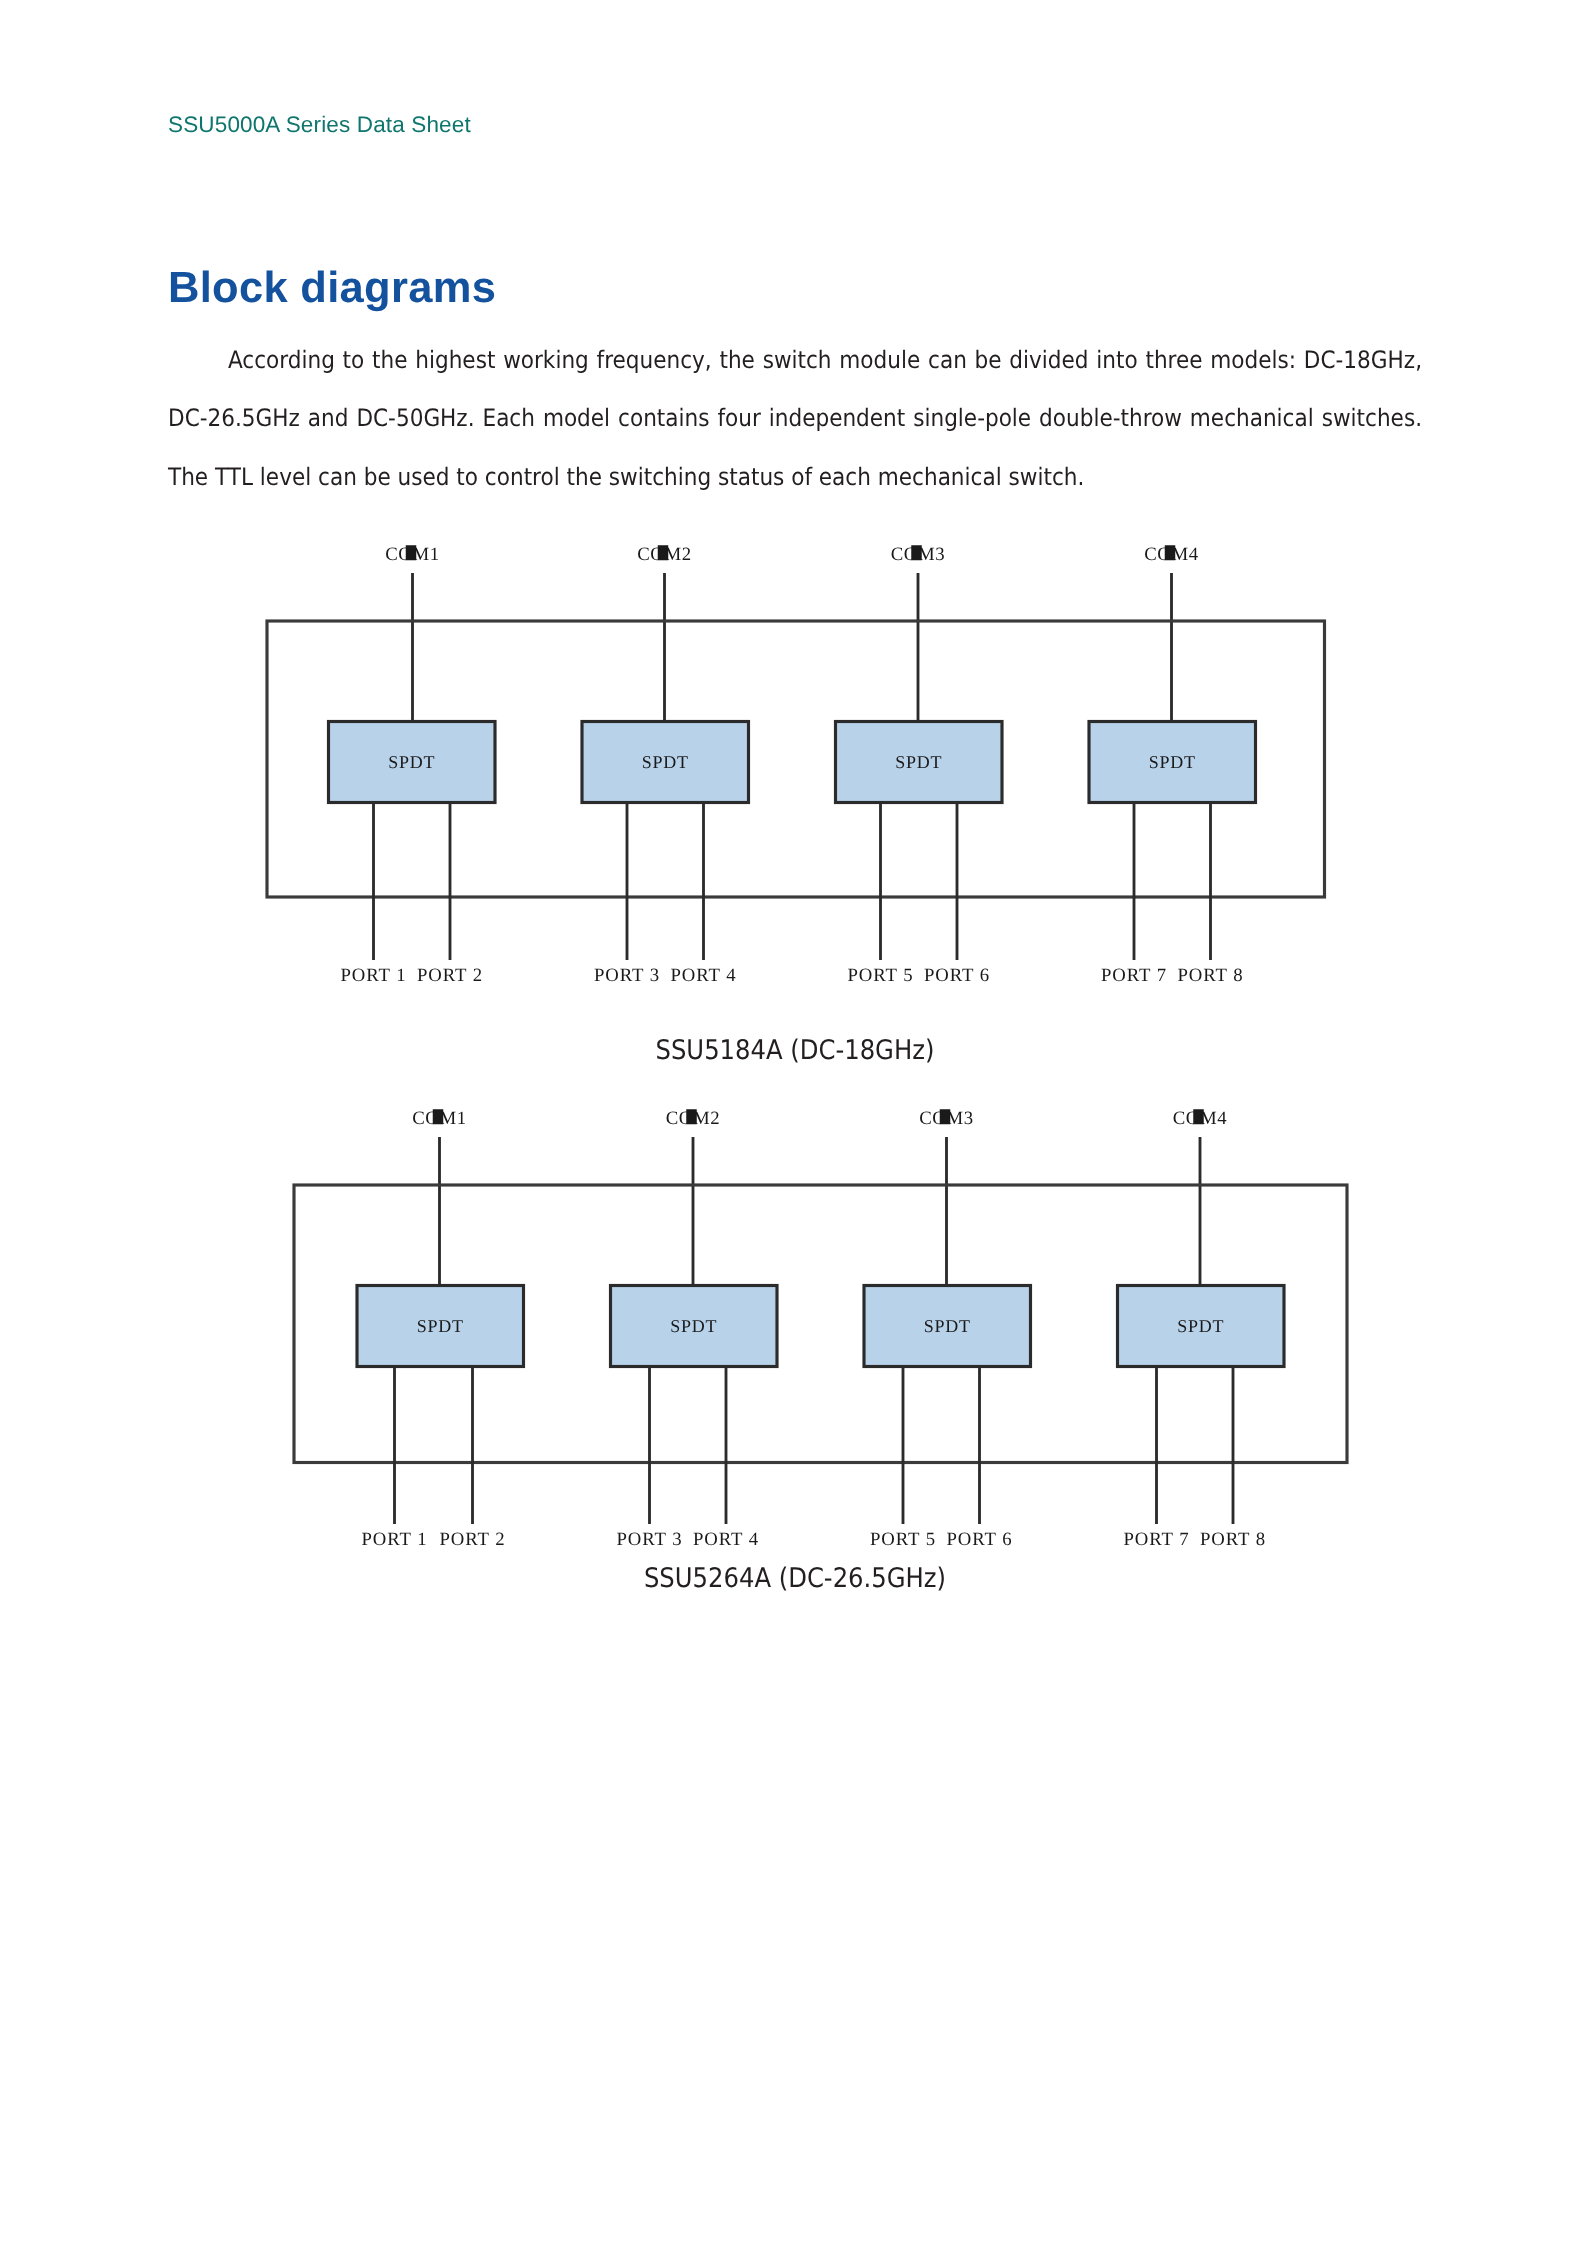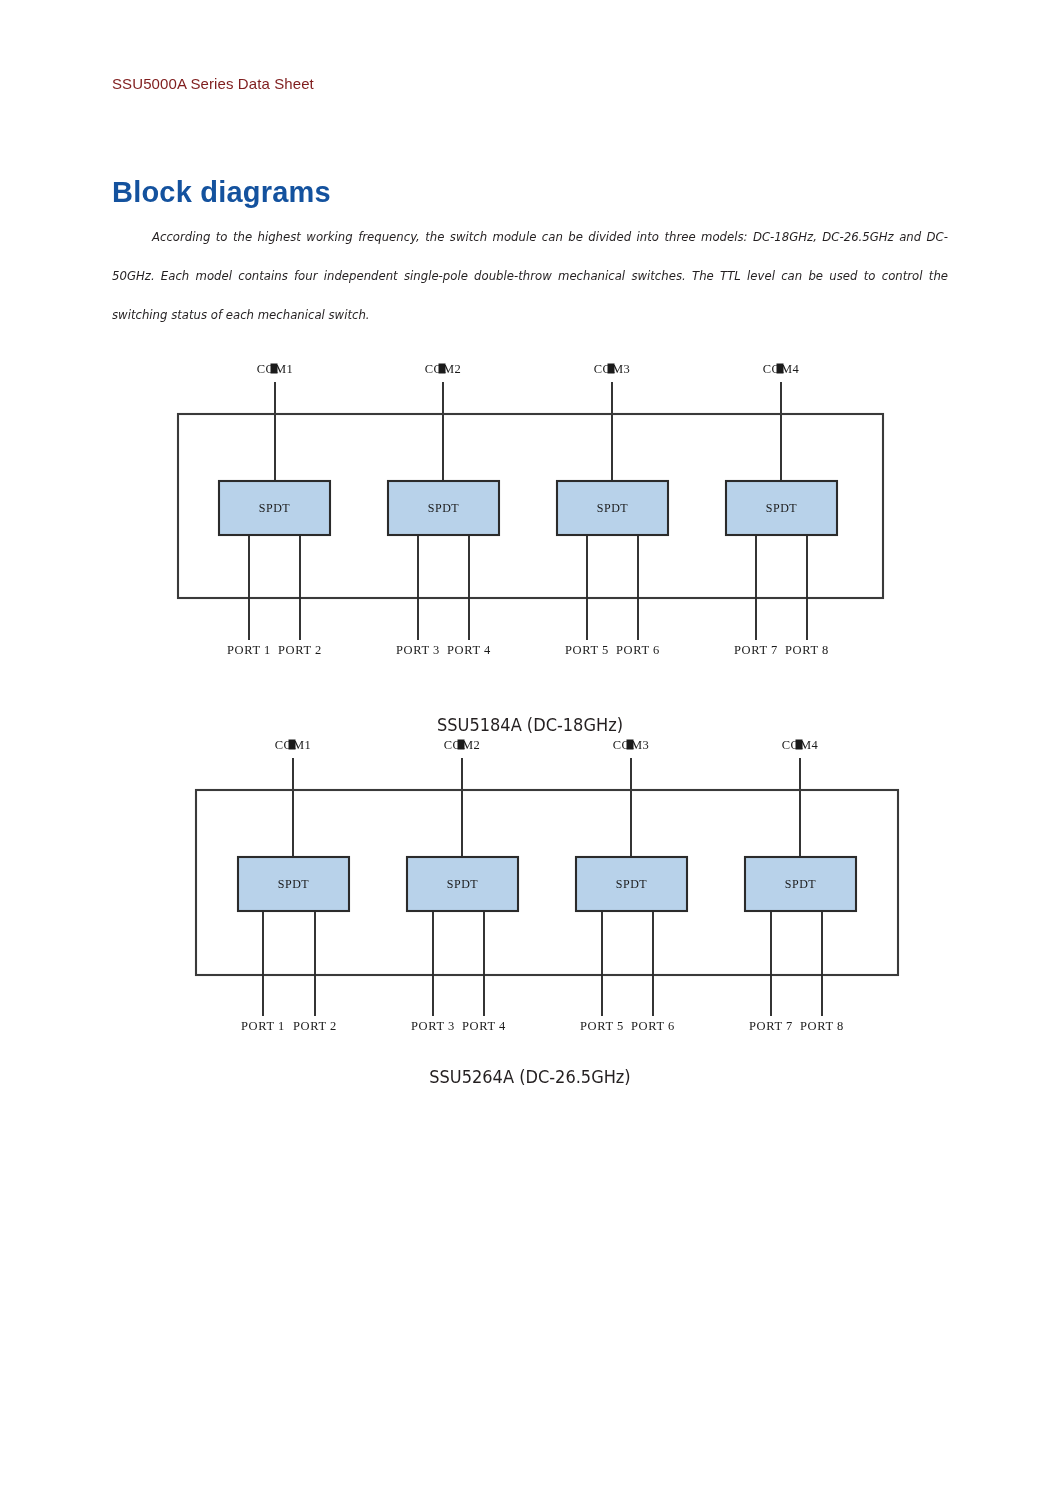--- a/index.html
+++ b/index.html
@@ -16,21 +16,21 @@
     overflow: hidden;
   }
 
   
   .page-header {
     position: absolute;
     left: 112px;
     top: 74px;
     font-size: 15px;
     line-height: 20px;
-    color: #7f1d1d;
+    color: #0f766e;
     letter-spacing: 0.1px;
     white-space: nowrap;
   }
 
   
   .section-heading {
     position: absolute;
     left: 112px;
     top: 148px;
     font-size: 29px;
@@ -41,29 +41,28 @@
     white-space: nowrap;
     margin-top: 26px;
   }
 
   
   .body-paragraph {
     position: absolute;
     left: 112px;
     top: 204px;
     width: 836px;
-    font-size: 13px;
+    font-size: 16px;
     line-height: 39px;
     text-align: justify;
     text-justify: inter-word;
     text-indent: 40px;
     color: #231f20;
     font-family: "DejaVu Sans", sans-serif;
     font-stretch: condensed;
-    font-style: italic;
   }
 
   
   .figure {
     position: absolute;
     left: 0;
     width: 867px;
   }
   .figure-svg {
     display: block;
@@ -72,21 +71,20 @@
     position: absolute;
     left: 0;
     width: 1060px;
     text-align: center;
     font-size: 18px;
     line-height: 26px;
     color: #231f20;
     font-family: "DejaVu Sans", sans-serif;
     font-stretch: condensed;
     white-space: nowrap;
-    margin-top: 24px;
   }
 
   
   .lbl-com, .lbl-port, .lbl-spdt {
     font-family: "Liberation Serif", serif;
     fill: #1a1a1a;
   }
   .lbl-com   { font-size: 12.5px; letter-spacing: 0.4px; }
   .lbl-port  { font-size: 12.5px; letter-spacing: 0.6px; }
   .lbl-spdt  { font-size: 12px;   letter-spacing: 0.5px; }

